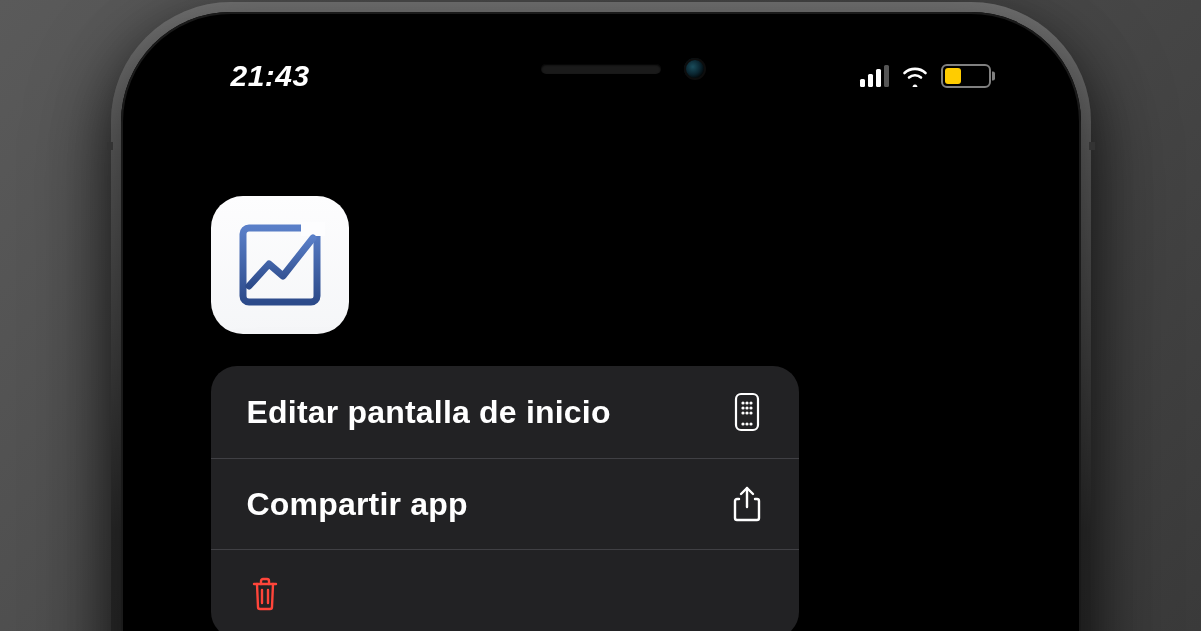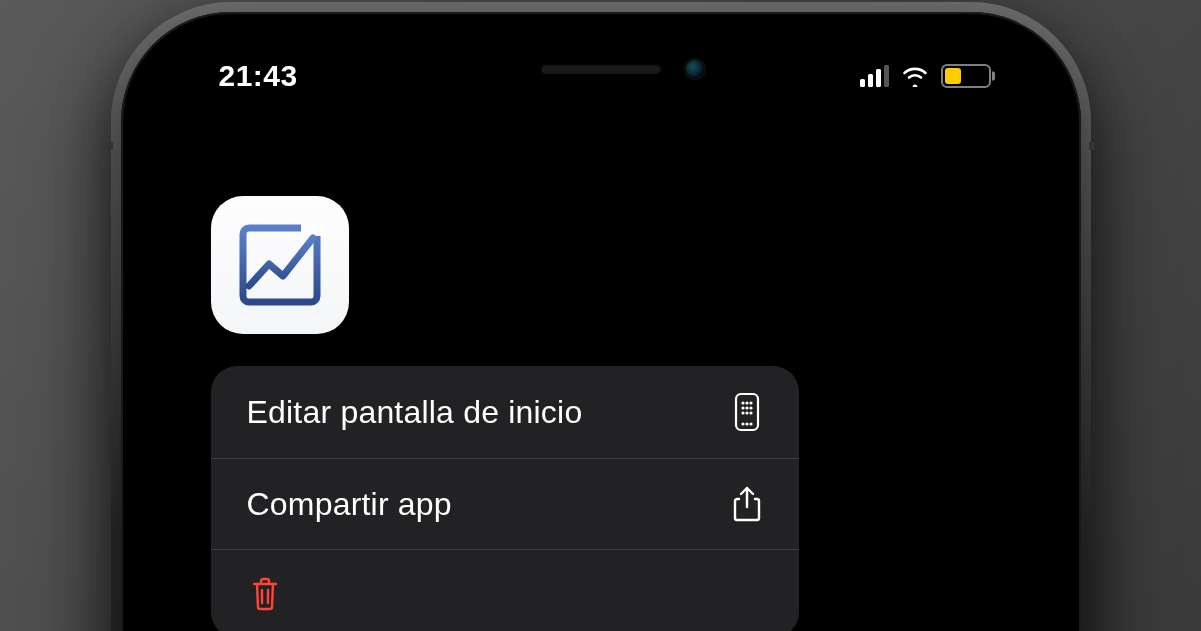--- a/index.html
+++ b/index.html
@@ -86,28 +86,29 @@
     box-shadow: inset 0 0 0 2px #0d0d0d, 0 0 0 1px #000;
     position: absolute;
     right: 90px;
     top: 18px;
   }
 
   
   .status-bar {
     position: absolute;
     top: 0;
-    left: 0;
+    left: 12px;
     right: 0;
     height: 72px;
     display: flex;
     justify-content: space-between;
     align-items: center;
     padding: 0 56px;
     z-index: 5;
+    font-style: italic;
   }
   .status-left {
     color: #fff;
     font-size: 30px;
     font-weight: 600;
     letter-spacing: 0.5px;
     padding-left: 14px;
   }
   .status-right {
     display: flex;
@@ -185,21 +186,21 @@
     border-radius: 26px;
     overflow: hidden;
     box-shadow: 0 10px 40px rgba(0,0,0,0.5);
   }
   .menu-item {
     display:flex;
     align-items:center;
     justify-content:space-between;
     padding: 26px 34px 26px 36px;
     font-size: 32px;
-    font-weight: 400;
+    font-weight: 700;
     color:#fff;
     cursor: pointer;
     letter-spacing: 0.2px;
   }
   .menu-item + .menu-item {
     border-top: 1px solid rgba(120,120,128,0.35);
     align-items: flex-end;
   }
   .menu-item.destructive {
     color: var(--destructive);

